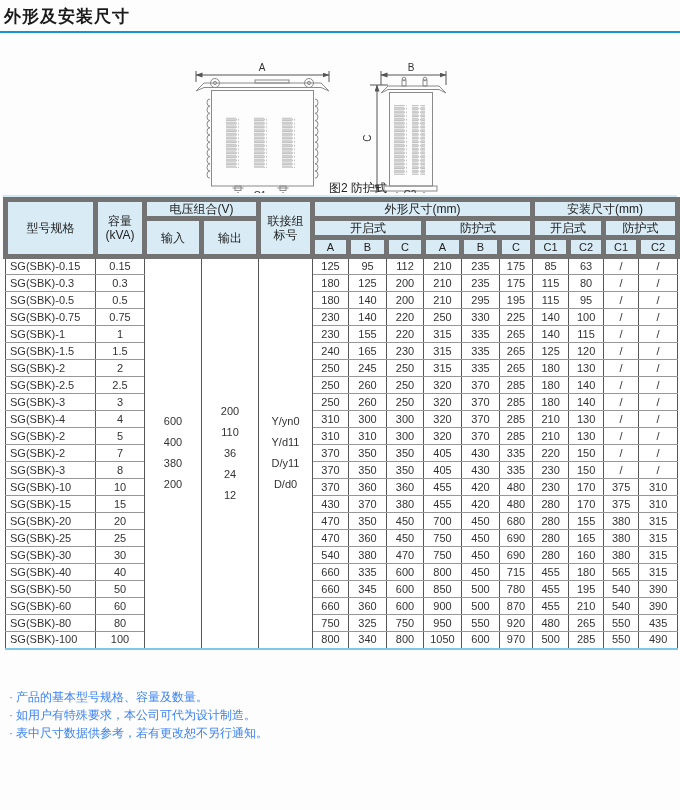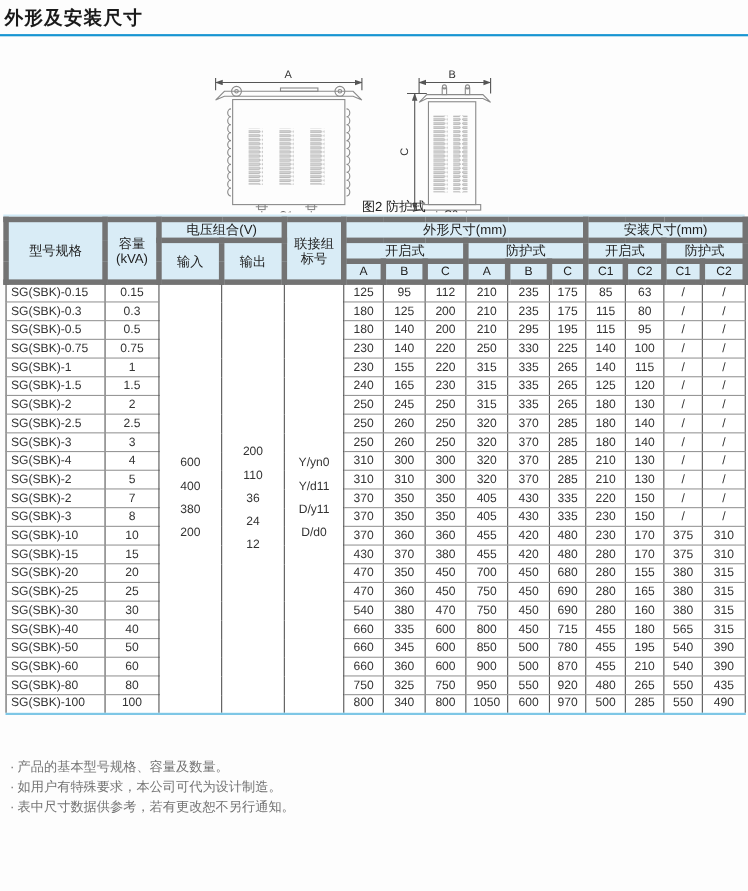--- a/index.html
+++ b/index.html
@@ -40,21 +40,21 @@
     background:#fff;
   }
   table.spec td.model { text-align:left; padding-left:4px;margin-top:35px; }
   table.spec td.merged { vertical-align:middle; }
   .stack div { line-height:21px; }
 
   
   .notes { margin-top:26px; }
   .notes .section-title { letter-spacing:2px; }
   .note-list { padding:12px 8px 0 6px; }
-  .note-item { font-size:12px; line-height:18px; color:#737373; }
+  .note-item { font-size:12px; line-height:18px; color:#3b82f6; }
   .note-item .bullet { display:inline-block; width:10px; text-align:center; }
 
   
   svg text { font-family:"Liberation Sans","DejaVu Sans",sans-serif; fill:#333; }
   .dim-label { font-size:10px; }
   .fig-caption { font-size:12px; fill:#222; }
 </style>
 </head>
 <body>
 

